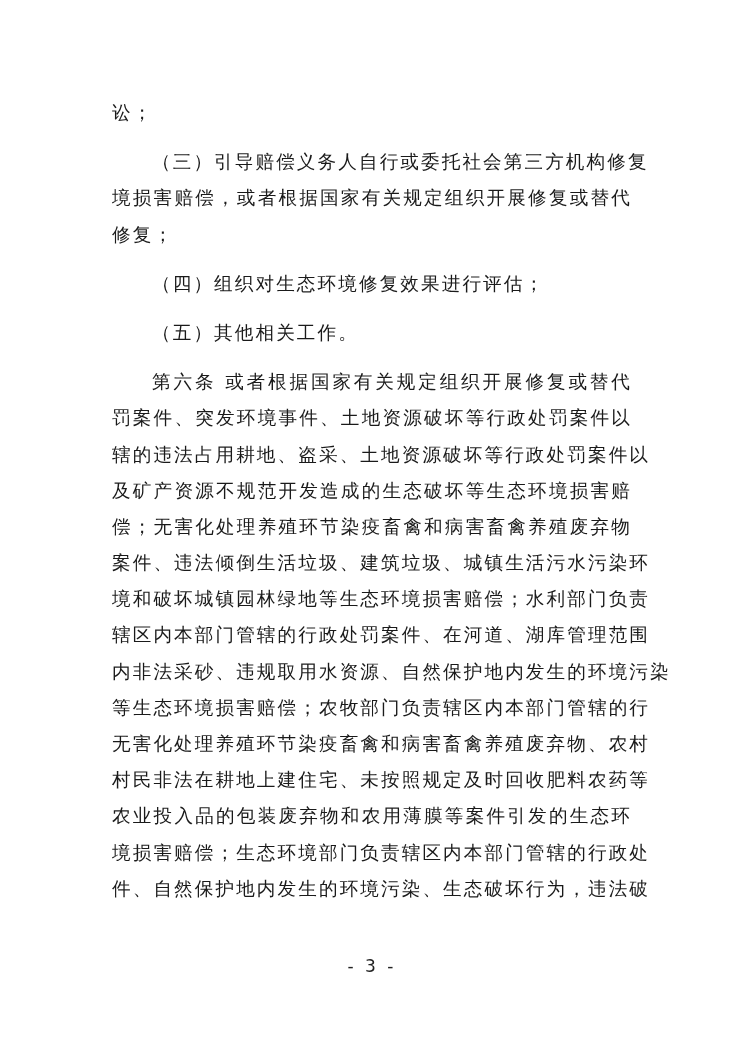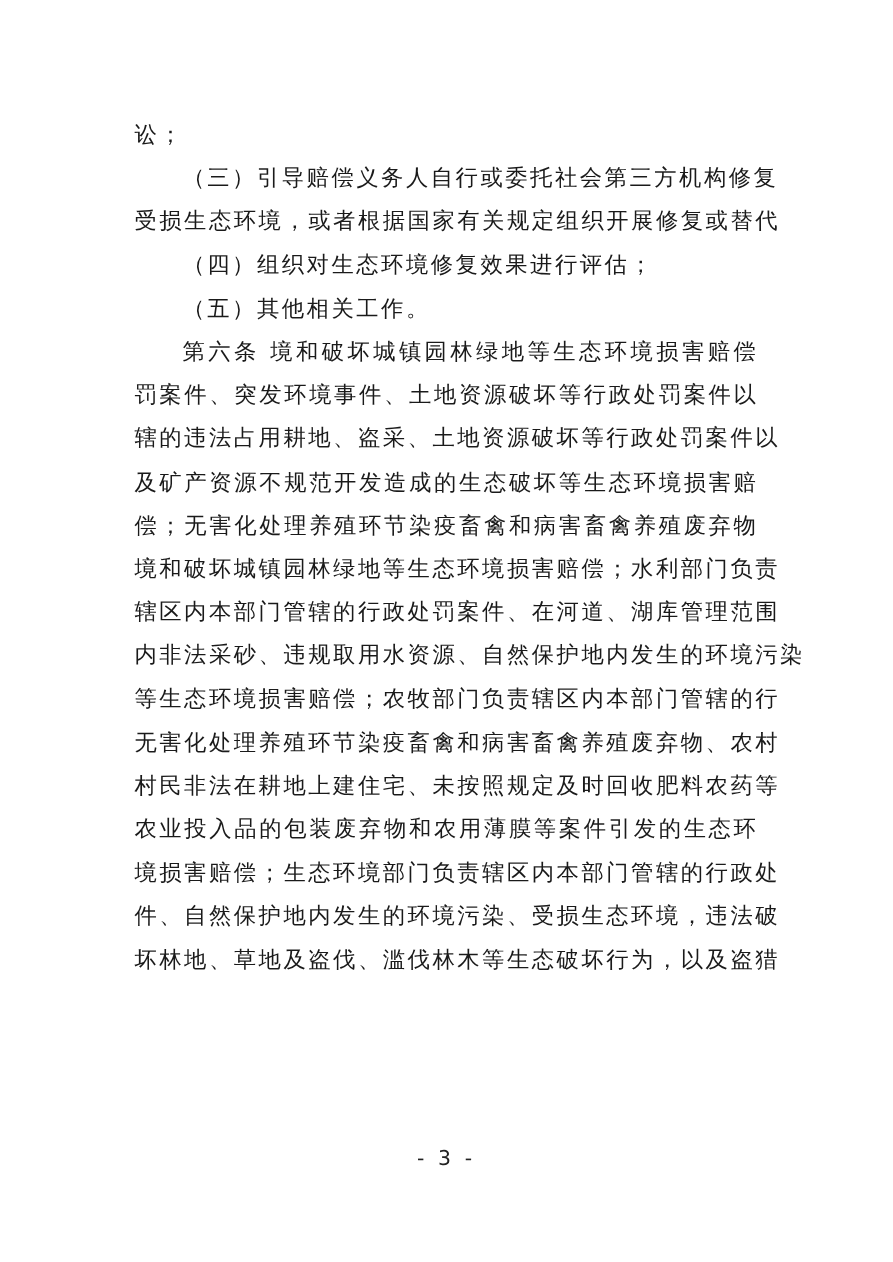--- a/index.html
+++ b/index.html
@@ -28,52 +28,54 @@
       white-space: nowrap;
       letter-spacing: 2.1px;
       text-align: justify;
       text-align-last: justify;
     }
     .line.last {
       text-align-last: left;
     }
     .line.indent {
       padding-left: 40px;
+      margin-top: 13px;
     }
     .page-number {
       position: absolute;
       left: 0;
       width: 744px;
       top: 956px;
       text-align: center;
       font-family: "DejaVu Sans", sans-serif;
       font-size: 17px;
       color: #222;
       letter-spacing: 3px;
     }
   </style>
 </head>
 <body>
 
 <div class="page">
   <div class="line last">讼；</div>
   <div class="line indent">（三）引导赔偿义务人自行或委托社会第三方机构修复</div>
-  <div class="line">受损生态环境，或者根据国家有关规定组织开展修复或替代</div>
+  <div class="line">境损害赔偿，或者根据国家有关规定组织开展修复或替代</div>
+  <div class="line last">修复；</div>
   <div class="line indent last">（四）组织对生态环境修复效果进行评估；</div>
   <div class="line indent last">（五）其他相关工作。</div>
-  <div class="line indent">第六条  境和破坏城镇园林绿地等生态环境损害赔偿</div>
+  <div class="line indent">第六条  或者根据国家有关规定组织开展修复或替代</div>
   <div class="line">罚案件、突发环境事件、土地资源破坏等行政处罚案件以</div>
   <div class="line">辖的违法占用耕地、盗采、土地资源破坏等行政处罚案件以</div>
   <div class="line">及矿产资源不规范开发造成的生态破坏等生态环境损害赔</div>
   <div class="line">偿；无害化处理养殖环节染疫畜禽和病害畜禽养殖废弃物</div>
+  <div class="line">案件、违法倾倒生活垃圾、建筑垃圾、城镇生活污水污染环</div>
   <div class="line">境和破坏城镇园林绿地等生态环境损害赔偿；水利部门负责</div>
   <div class="line">辖区内本部门管辖的行政处罚案件、在河道、湖库管理范围</div>
   <div class="line">内非法采砂、违规取用水资源、自然保护地内发生的环境污染</div>
   <div class="line">等生态环境损害赔偿；农牧部门负责辖区内本部门管辖的行</div>
   <div class="line">无害化处理养殖环节染疫畜禽和病害畜禽养殖废弃物、农村</div>
   <div class="line">村民非法在耕地上建住宅、未按照规定及时回收肥料农药等</div>
   <div class="line">农业投入品的包装废弃物和农用薄膜等案件引发的生态环</div>
   <div class="line">境损害赔偿；生态环境部门负责辖区内本部门管辖的行政处</div>
-  <div class="line">件、自然保护地内发生的环境污染、受损生态环境，违法破</div>
-  <div class="line">坏林地、草地及盗伐、滥伐林木等生态破坏行为，以及盗猎</div>
+  <div class="line">件、自然保护地内发生的环境污染、生态破坏行为，违法破</div>
 </div>
 
 <div class="page-number">- 3 -</div>
 
 </body></html>

